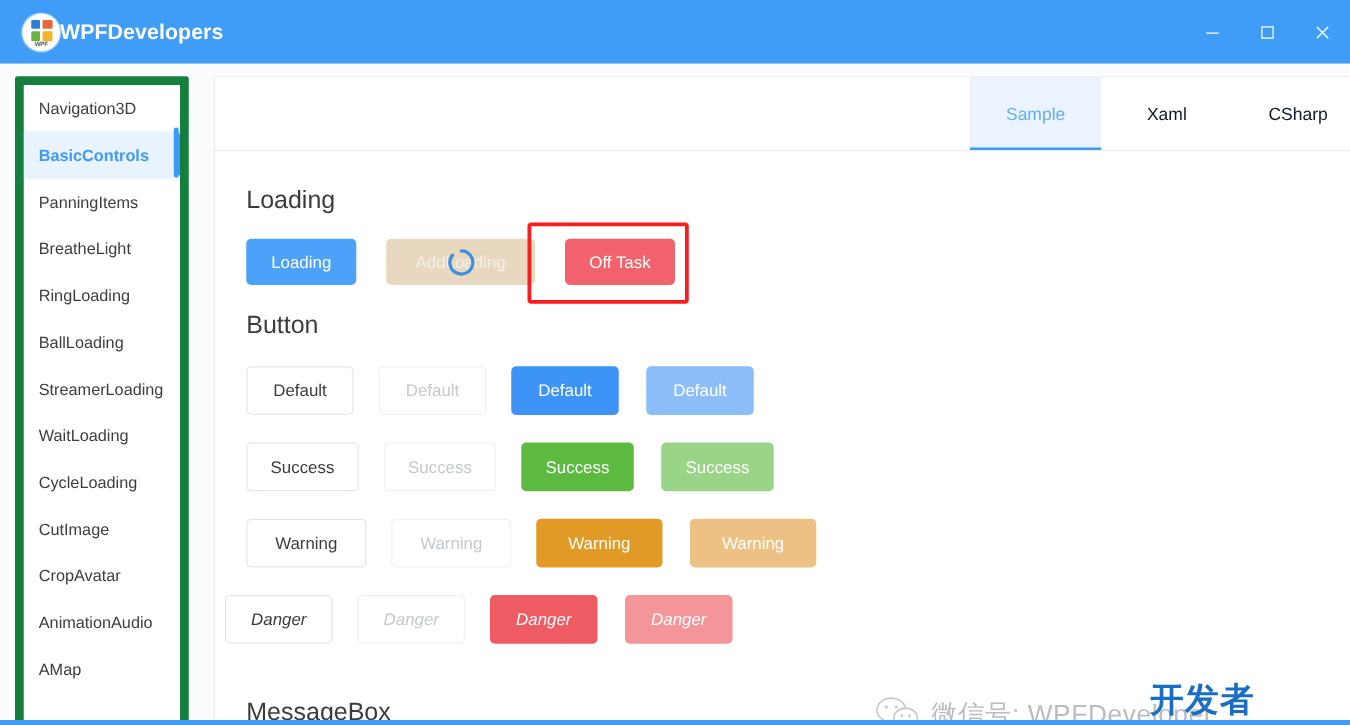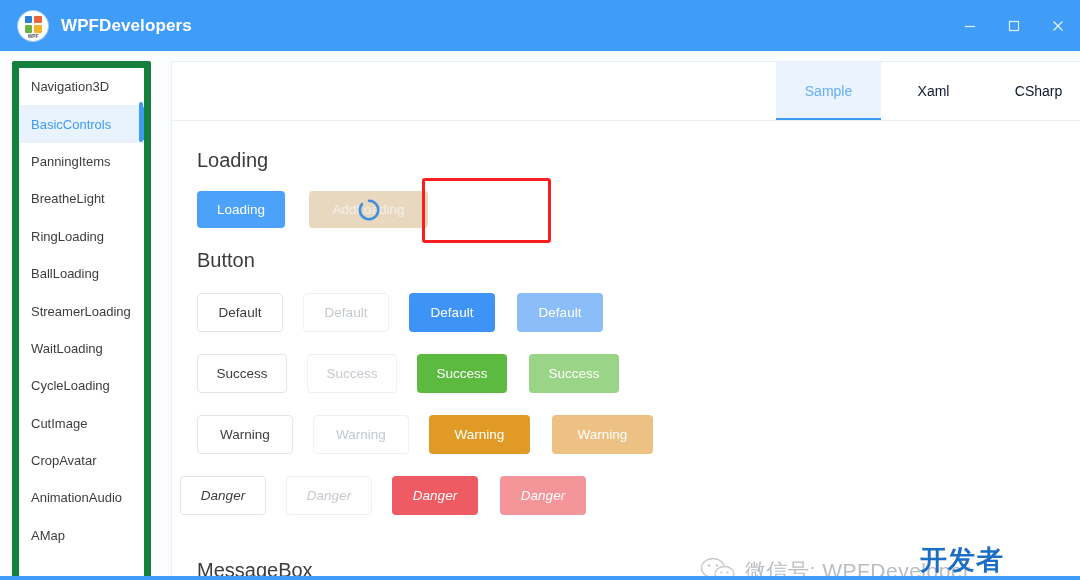--- a/index.html
+++ b/index.html
@@ -62,21 +62,20 @@
     bottom: 2px;
     left: 0; right: 0;
     text-align: center;
     font-size: 5px;
     font-weight: bold;
     color: #555;
     letter-spacing: -0.2px;
     line-height: 5px;
   }
   .app-title {
-    margin-left: 13px;
     color: #ffffff;
     font-size: 17px;
     font-weight: bold;
     letter-spacing: 0.1px;
   }
   .win-controls {
     position: absolute;
     right: 0; top: 0;
     height: 51px;
     display: flex;
@@ -123,20 +122,21 @@
     align-items: center;
     padding-left: 12px;
     font-size: 13px;
     color: #3d3d3d;
     box-sizing: border-box;
     white-space: nowrap;
   }
   .nav-item.selected {
     background: #e9f3fe;
     color: #3d9af5;
+    font-weight: bold;
   }
   .nav-item.selected::after {
     content: "";
     position: absolute;
     right: 0; top: 2px;
     width: 3px;
     height: 33px;
     background: #3d9af5;
   }
 
@@ -429,20 +429,23 @@
         <div class="btn-row r-loading" id="loading-row">
             <div class="btn btn-loading b-blue" style="width: 88px;">
               <span>Loading</span>
             </div>
             <div class="btn btn-loading b-tan" style="width: 119px;">
               <span>AddLoading</span>
               <svg class="spinner" viewBox="0 0 24 24">
                 <path d="M12 2.8 A9.2 9.2 0 1 1 5.0 6.1" fill="none" stroke="#3d8fe0" stroke-width="2.6" stroke-linecap="round"></path>
               </svg>
             </div>
+            <div class="btn btn-loading b-red" style="width: 88px;">
+              <span>Off Task</span>
+            </div>
           </div>
 
         <div class="highlight-box" style="left:250px; top:57px; width:129px; height:65px;"></div>
 
         <h2 class="section-title h-button">Button</h2>
 
         <div class="btn-row r-btn1" id="btn-row-0">
             <div class="gbtn w-outline" style="width: 86px; margin-right: 20px;">
               <span>Default</span>
             </div>

